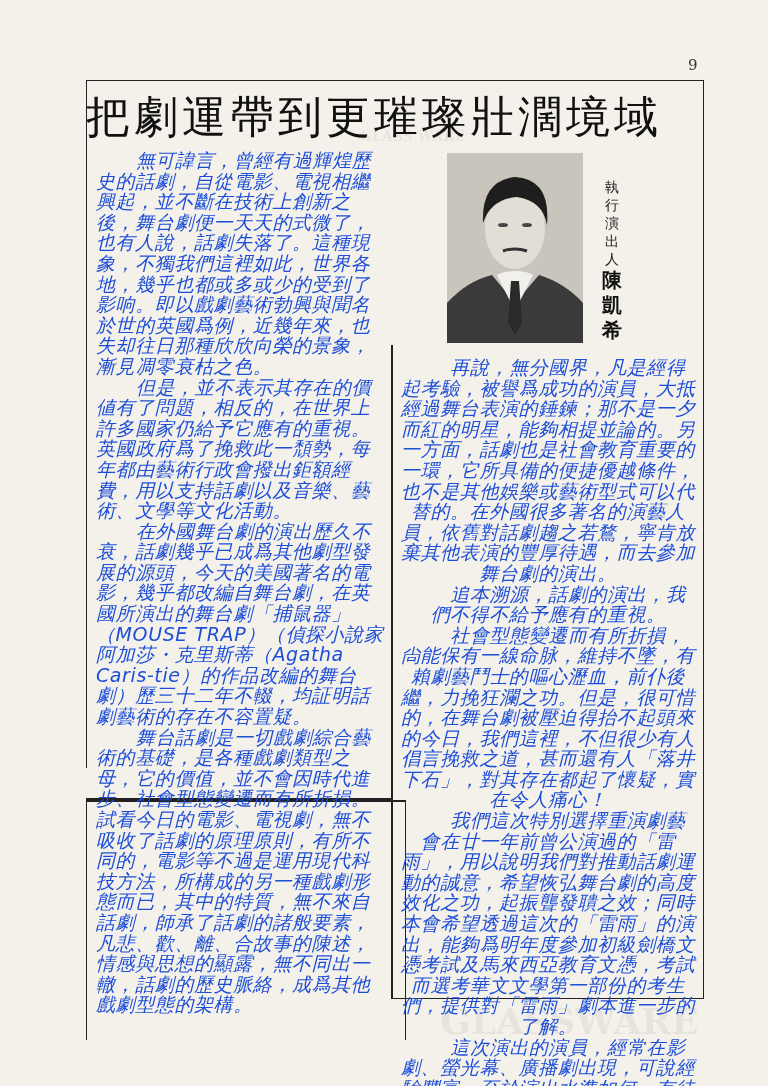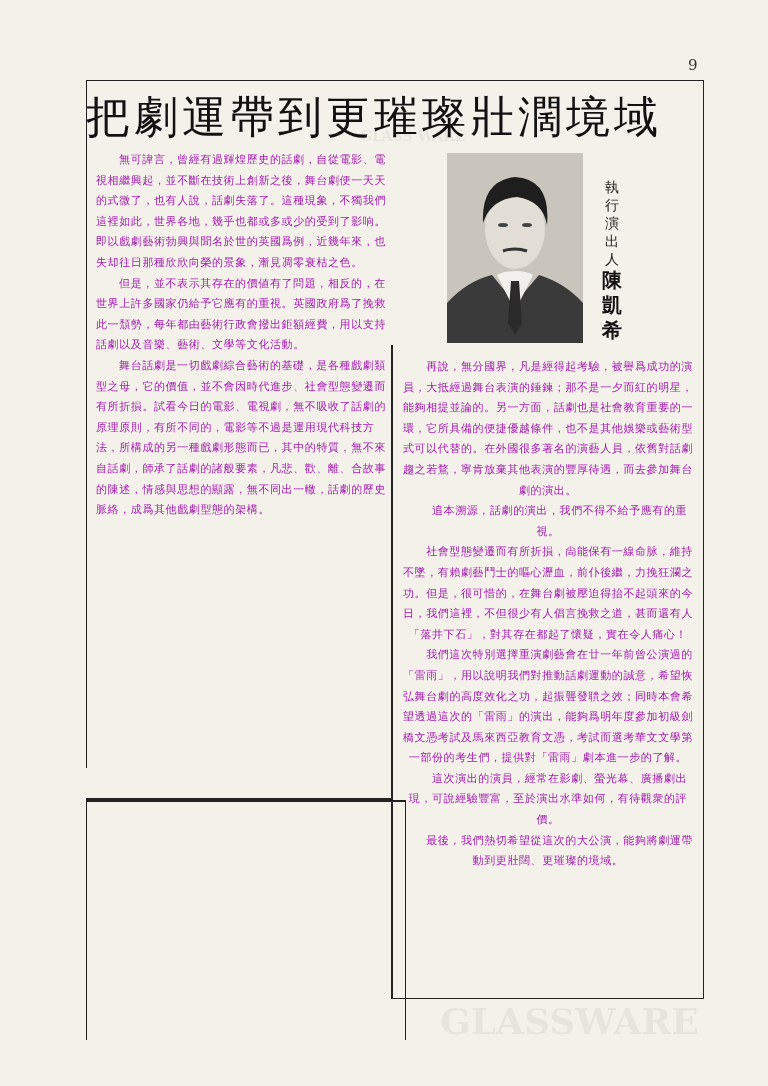--- a/index.html
+++ b/index.html
@@ -31,21 +31,21 @@
     position:absolute; left:391px; top:345px; width:1.5px; height:654px; background:#222;
   }
   .frame-left-upper-bottom {
     position:absolute; left:86px; top:798px; width:305px; height:1.5px; background:#222;
   }
   .headline {
     position:absolute; left:86px; top:88px; width:618px; text-align:left;
     font-family:"DejaVu Serif", serif; font-size:44px; letter-spacing:4px; color:#111;
   }
   .col {
-    position:absolute; font-size:11px; line-height:20.6px; letter-spacing:0.6px; color:#a21caf;
+    position:absolute; font-size:19px; line-height:20.6px; letter-spacing:0.6px; color:#1d4ed8;font-style:italic;
   }
   .col p { margin:0; text-indent:2.1em; }
   .col p.cont { text-indent:0; }
   .col-left-upper { left:96px; top:150px; width:292px; }
   .col-left-lower { left:92px; top:805px; width:308px; }
   .col-right { left:401px; top:357px; width:294px;text-align:center; }
   .photo {
     position:absolute; left:447px; top:153px; width:136px; height:190px;
     background:linear-gradient(180deg,#cfcbc4 0%,#bfbab2 100%); overflow:hidden;
   }
@@ -102,20 +102,21 @@
 </div>
 <div class="caption-name">
   <div>陳</div>
   <div>凱</div>
   <div>希</div>
 </div>
 
 <div class="col col-left-upper">
   <p>無可諱言，曾經有過輝煌歷史的話劇，自從電影、電視相繼興起，並不斷在技術上創新之後，舞台劇便一天天的式微了，也有人說，話劇失落了。這種現象，不獨我們這裡如此，世界各地，幾乎也都或多或少的受到了影响。即以戲劇藝術勃興與聞名於世的英國爲例，近幾年來，也失却往日那種欣欣向榮的景象，漸見凋零衰枯之色。</p>
   <p>但是，並不表示其存在的價値有了問題，相反的，在世界上許多國家仍給予它應有的重視。英國政府爲了挽救此一頹勢，每年都由藝術行政會撥出鉅額經費，用以支持話劇以及音樂、藝術、文學等文化活動。</p>
+  <p>在外國舞台劇的演出歷久不衰，話劇幾乎已成爲其他劇型發展的源頭，今天的美國著名的電影，幾乎都改編自舞台劇，在英國所演出的舞台劇「捕鼠器」（MOUSE TRAP）（偵探小說家阿加莎・克里斯蒂（Agatha Caris-tie）的作品改編的舞台劇）歷三十二年不輟，均証明話劇藝術的存在不容置疑。</p>
   <p>舞台話劇是一切戲劇綜合藝術的基礎，是各種戲劇類型之母，它的價值，並不會因時代進步、社會型態變遷而有所折損。試看今日的電影、電視劇，無不吸收了話劇的原理原則，有所不同的，電影等不過是運用現代科技方法，所構成的另一種戲劇形態而已，其中的特質，無不來自話劇，師承了話劇的諸般要素，凡悲、歡、離、合故事的陳述，情感與思想的顯露，無不同出一轍，話劇的歷史脈絡，成爲其他戲劇型態的架構。</p>
 </div>
 
 <div class="col col-left-lower">
 </div>
 
 <div class="col col-right">
   <p>再說，無分國界，凡是經得起考驗，被譽爲成功的演員，大抵經過舞台表演的錘鍊；那不是一夕而紅的明星，能夠相提並論的。另一方面，話劇也是社會教育重要的一環，它所具備的便捷優越條件，也不是其他娛樂或藝術型式可以代替的。在外國很多著名的演藝人員，依舊對話劇趨之若鶩，寧肯放棄其他表演的豐厚待遇，而去參加舞台劇的演出。</p>
   <p>追本溯源，話劇的演出，我們不得不給予應有的重視。</p>
   <p>社會型態變遷而有所折損，尙能保有一線命脉，維持不墜，有賴劇藝鬥士的嘔心瀝血，前仆後繼，力挽狂瀾之功。但是，很可惜的，在舞台劇被壓迫得抬不起頭來的今日，我們這裡，不但很少有人倡言挽救之道，甚而還有人「落井下石」，對其存在都起了懷疑，實在令人痛心！</p>

